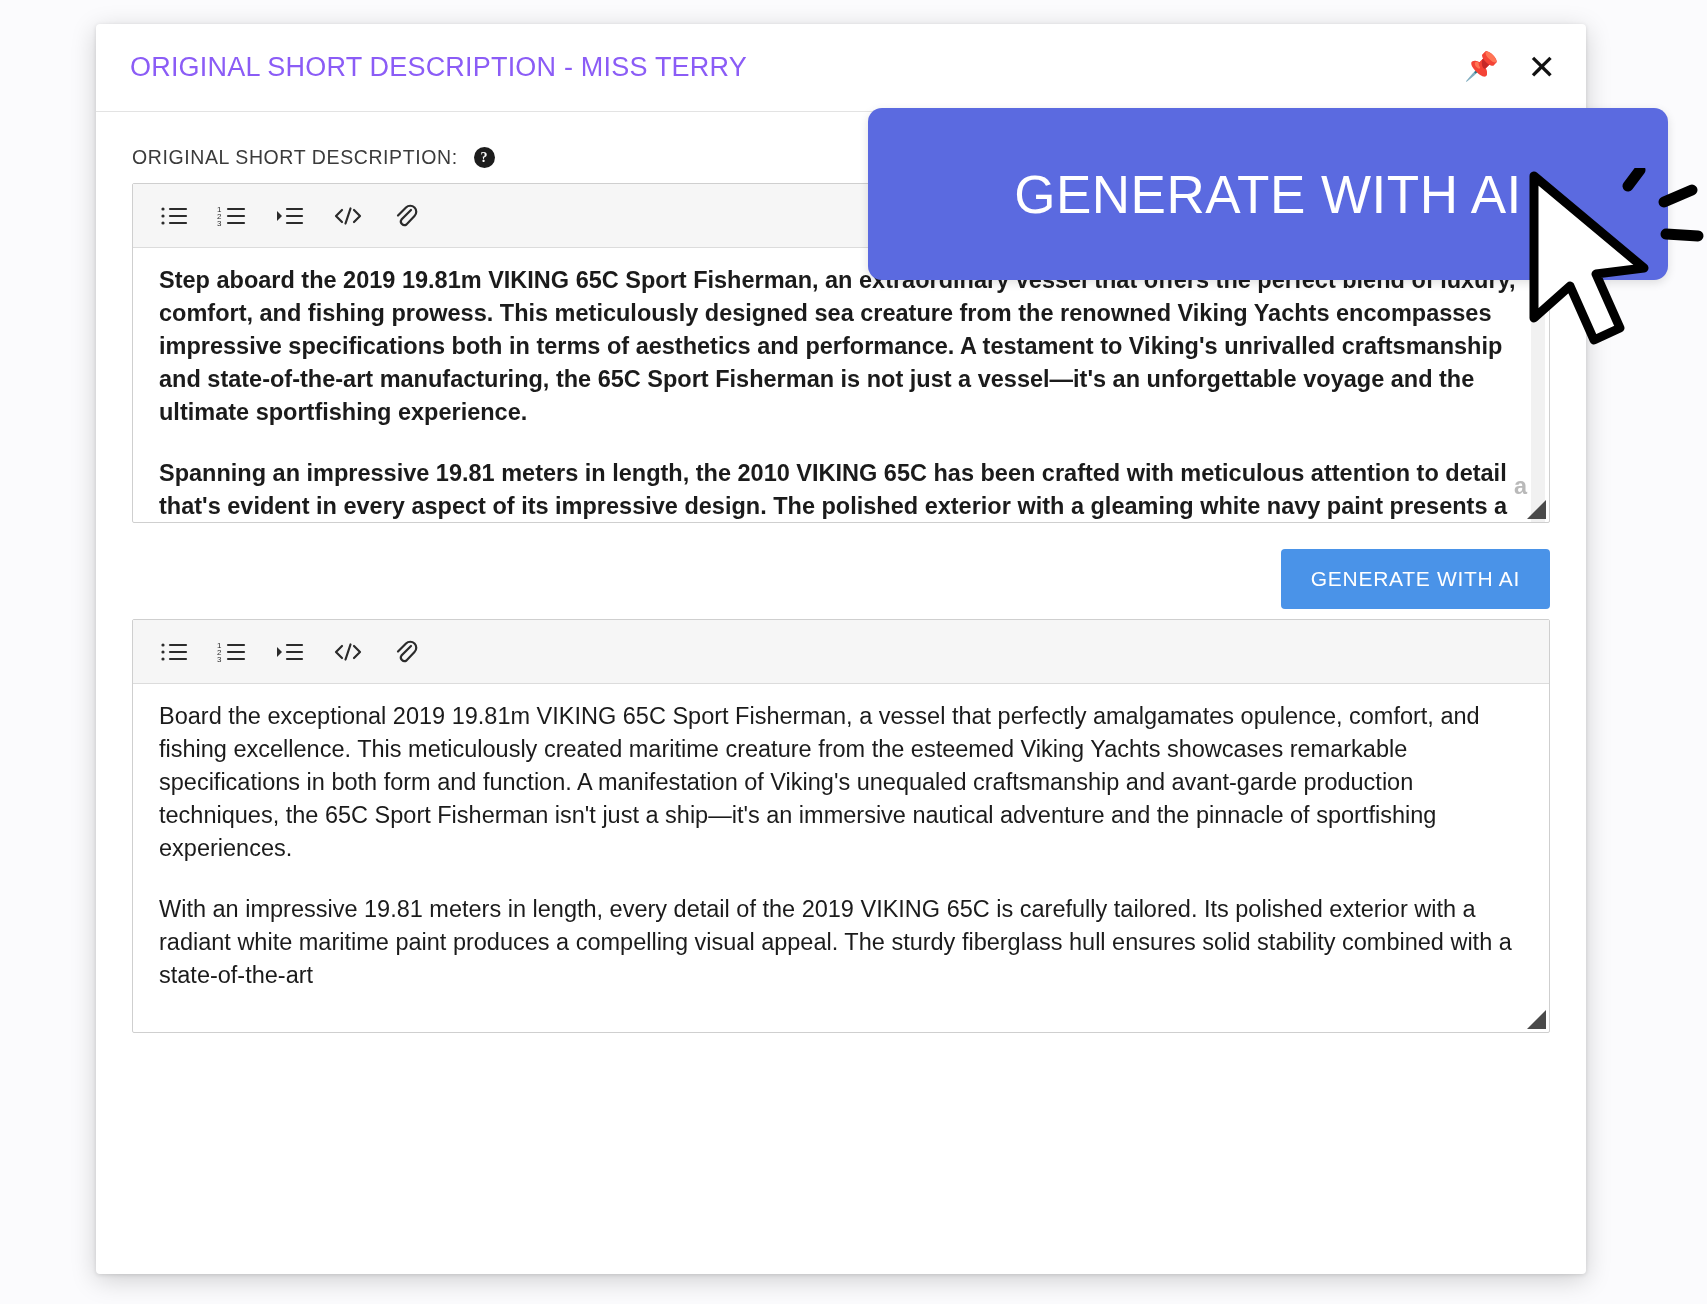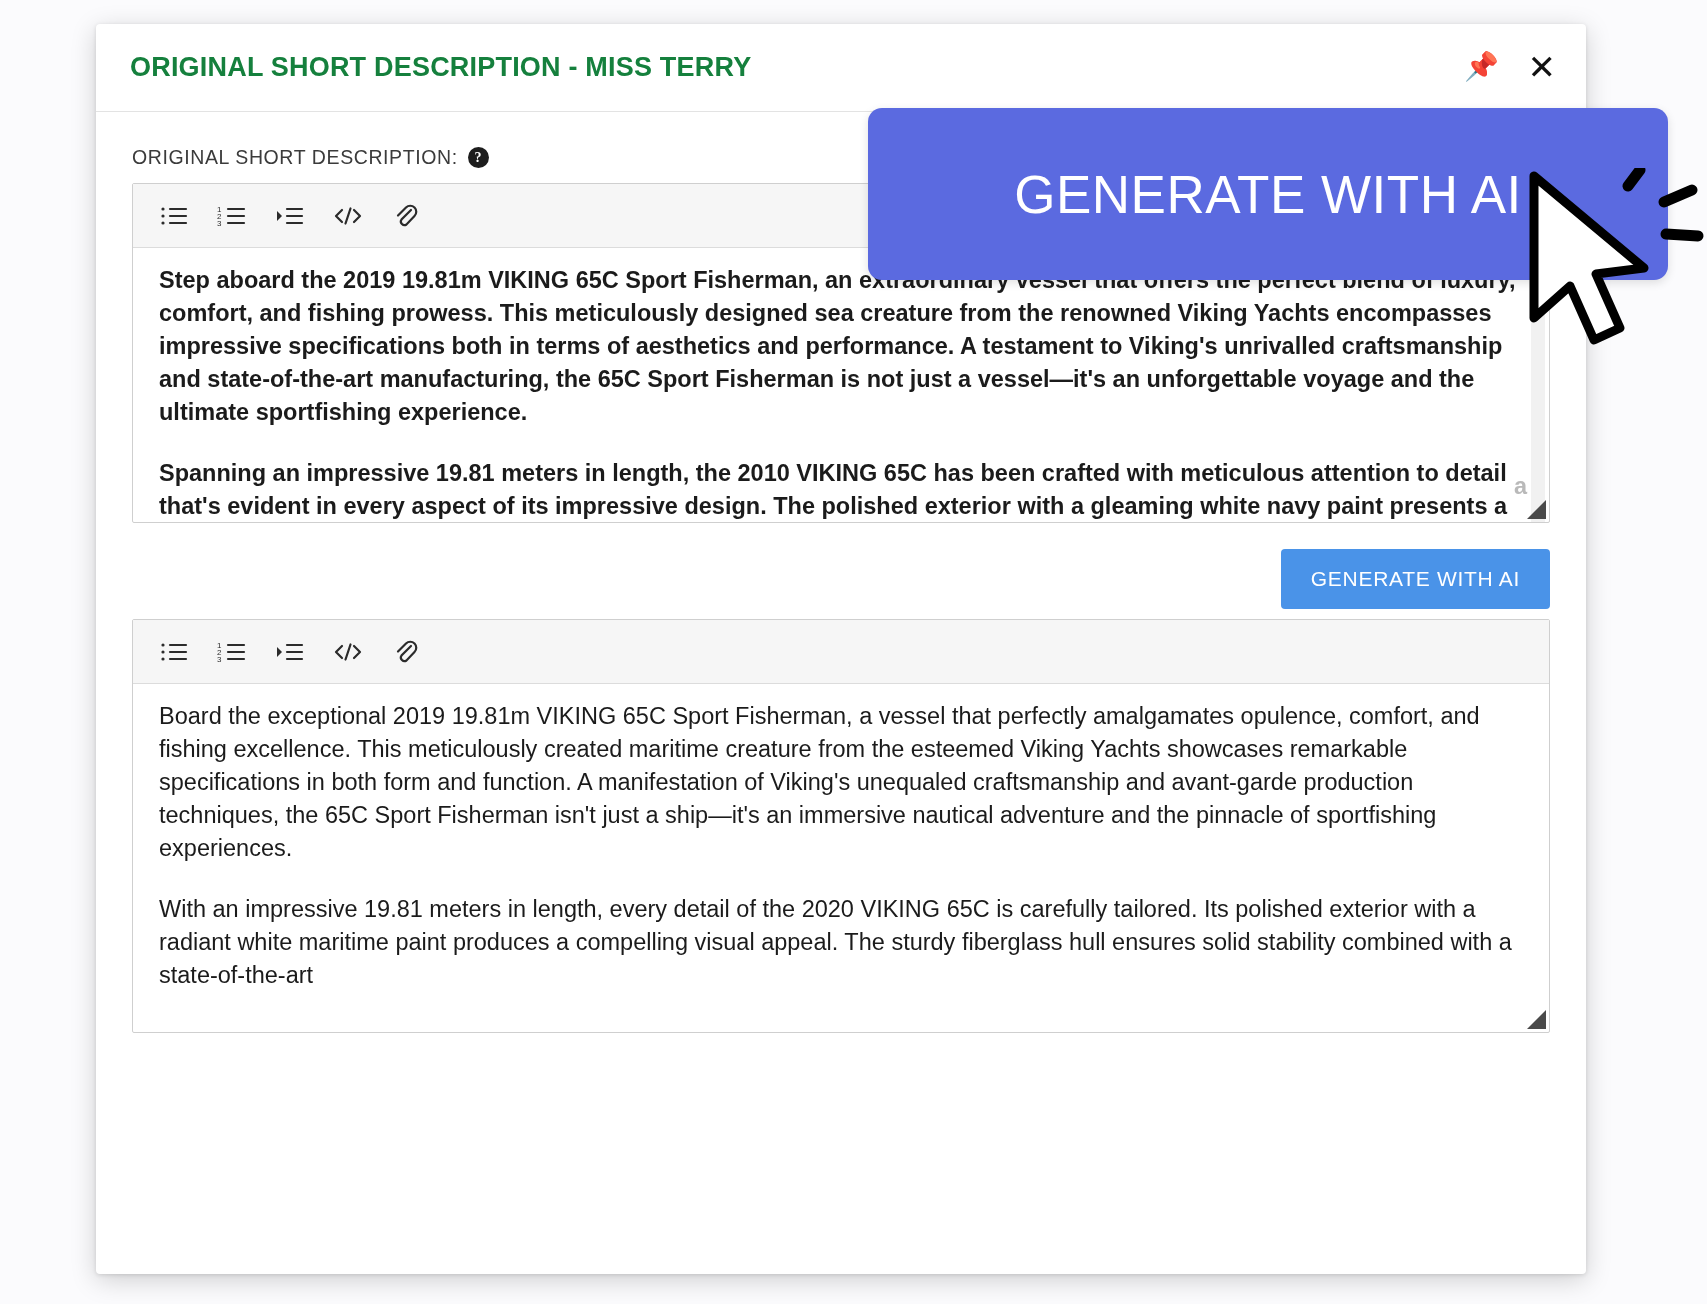--- a/index.html
+++ b/index.html
@@ -36,23 +36,23 @@
   .modal-header {
     position: relative;
     height: 88px;
     border-bottom: 1px solid #e3e3e3;
     padding: 0 34px;
     display: flex;
     align-items: center;
   }
   .modal-title {
     font-size: 27px;
-    font-weight: bold;
+    font-weight: normal;
     letter-spacing: 0.2px;
-    color: #15803d;
+    color: #8b5cf6;
     text-transform: uppercase;
   }
   .header-actions {
     position: absolute;
     right: 30px;
     top: 26px;
     display: flex;
     align-items: center;
     gap: 28px;
   }
@@ -74,21 +74,21 @@
   }
 
   .field-label {
     font-size: 19.5px;
     color: #3b3b3b;
     letter-spacing: 0.6px;
     text-transform: uppercase;
     margin-bottom: 14px;
     display: flex;
     align-items: center;
-    gap: 10px;
+    gap: 16px;
   }
   .help-icon {
     display: inline-flex;
     align-items: center;
     justify-content: center;
     width: 21px; height: 21px;
     border-radius: 50%;
     background: #1d1d1d;
     color: #fff;
     font-size: 14px;
@@ -340,21 +340,21 @@
             </svg>
           </div>
           <div class="tool">
             <svg width="26" height="26" viewBox="0 0 26 26" fill="none" stroke="#2b2b2b" stroke-width="2.2" stroke-linecap="round">
               <path d="M18 7 L8.5 16.5 a3.6 3.6 0 0 0 5 5 L21.5 13 a6 6 0 0 0 -8.5 -8.5 L5 12.5"></path>
             </svg>
           </div>
         </div>
         <div class="editor-area">
           <p>Board the exceptional 2019 19.81m VIKING 65C Sport Fisherman, a vessel that perfectly amalgamates opulence, comfort, and fishing excellence. This meticulously created maritime creature from the esteemed Viking Yachts showcases remarkable specifications in both form and function. A manifestation of Viking's unequaled craftsmanship and avant-garde production techniques, the 65C Sport Fisherman isn't just a ship—it's an immersive nautical adventure and the pinnacle of sportfishing experiences.</p>
-          <p>With an impressive 19.81 meters in length, every detail of the 2020 VIKING 65C is carefully tailored. Its polished exterior with a radiant white maritime paint produces a compelling visual appeal. The sturdy fiberglass hull ensures solid stability combined with a state-of-the-art</p>
+          <p>With an impressive 19.81 meters in length, every detail of the 2019 VIKING 65C is carefully tailored. Its polished exterior with a radiant white maritime paint produces a compelling visual appeal. The sturdy fiberglass hull ensures solid stability combined with a state-of-the-art</p>
           <div class="resize-grip"></div>
         </div>
       </div>
 
     </div>
   </div>
 
   <div class="callout">
     <div class="callout-text">Generate with AI</div>
   </div>

